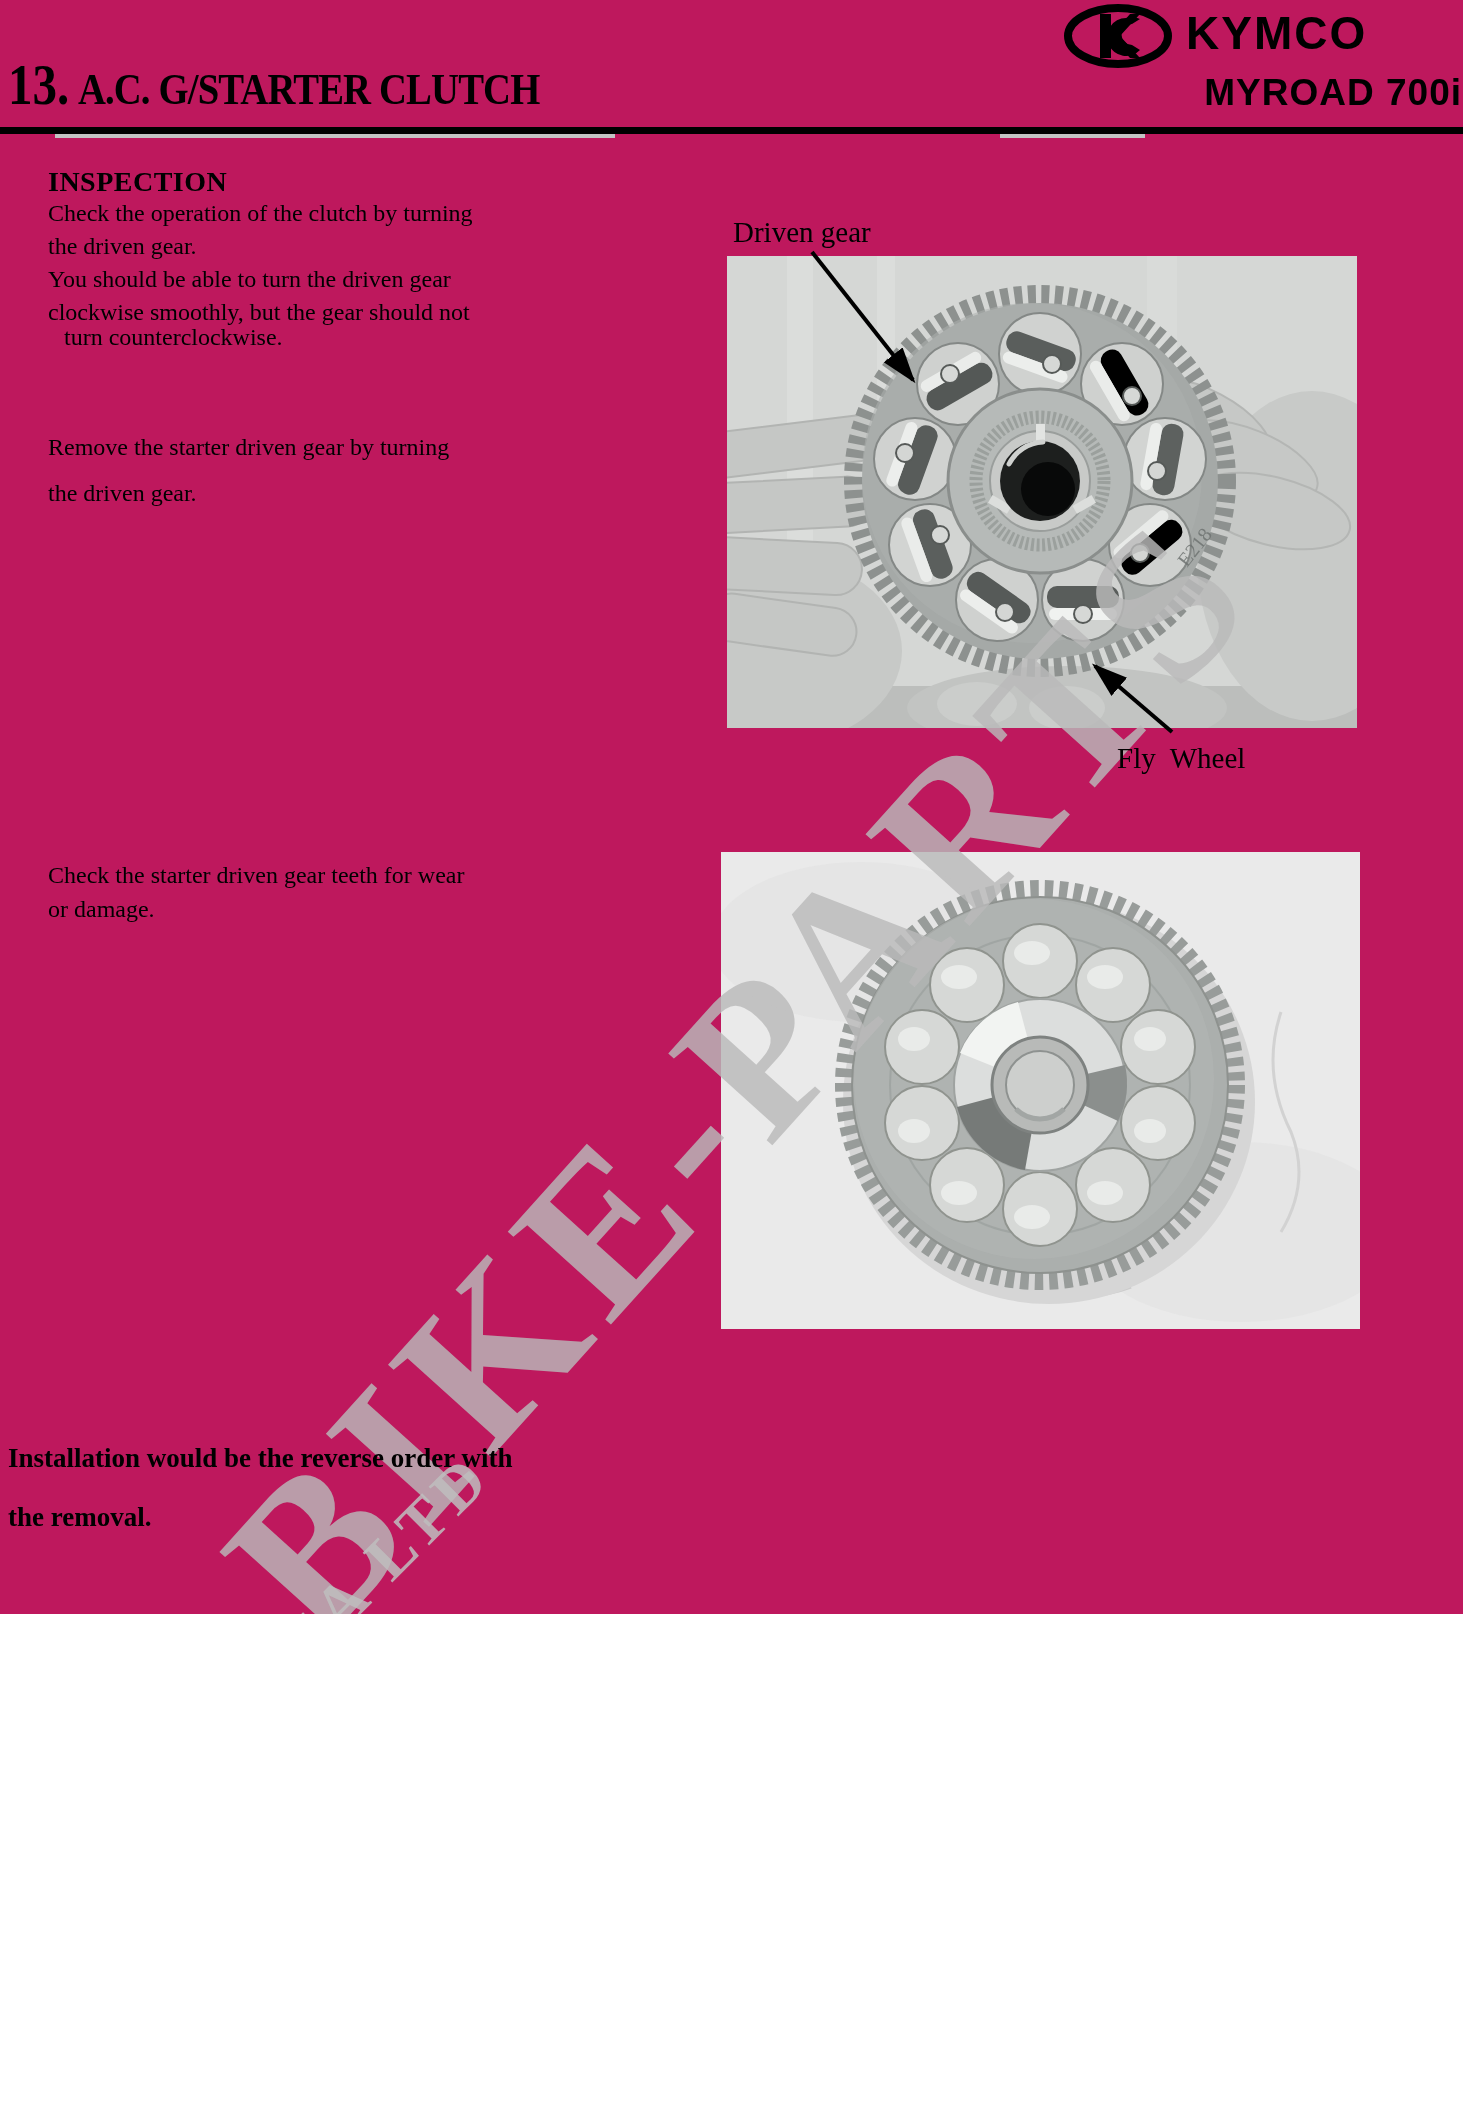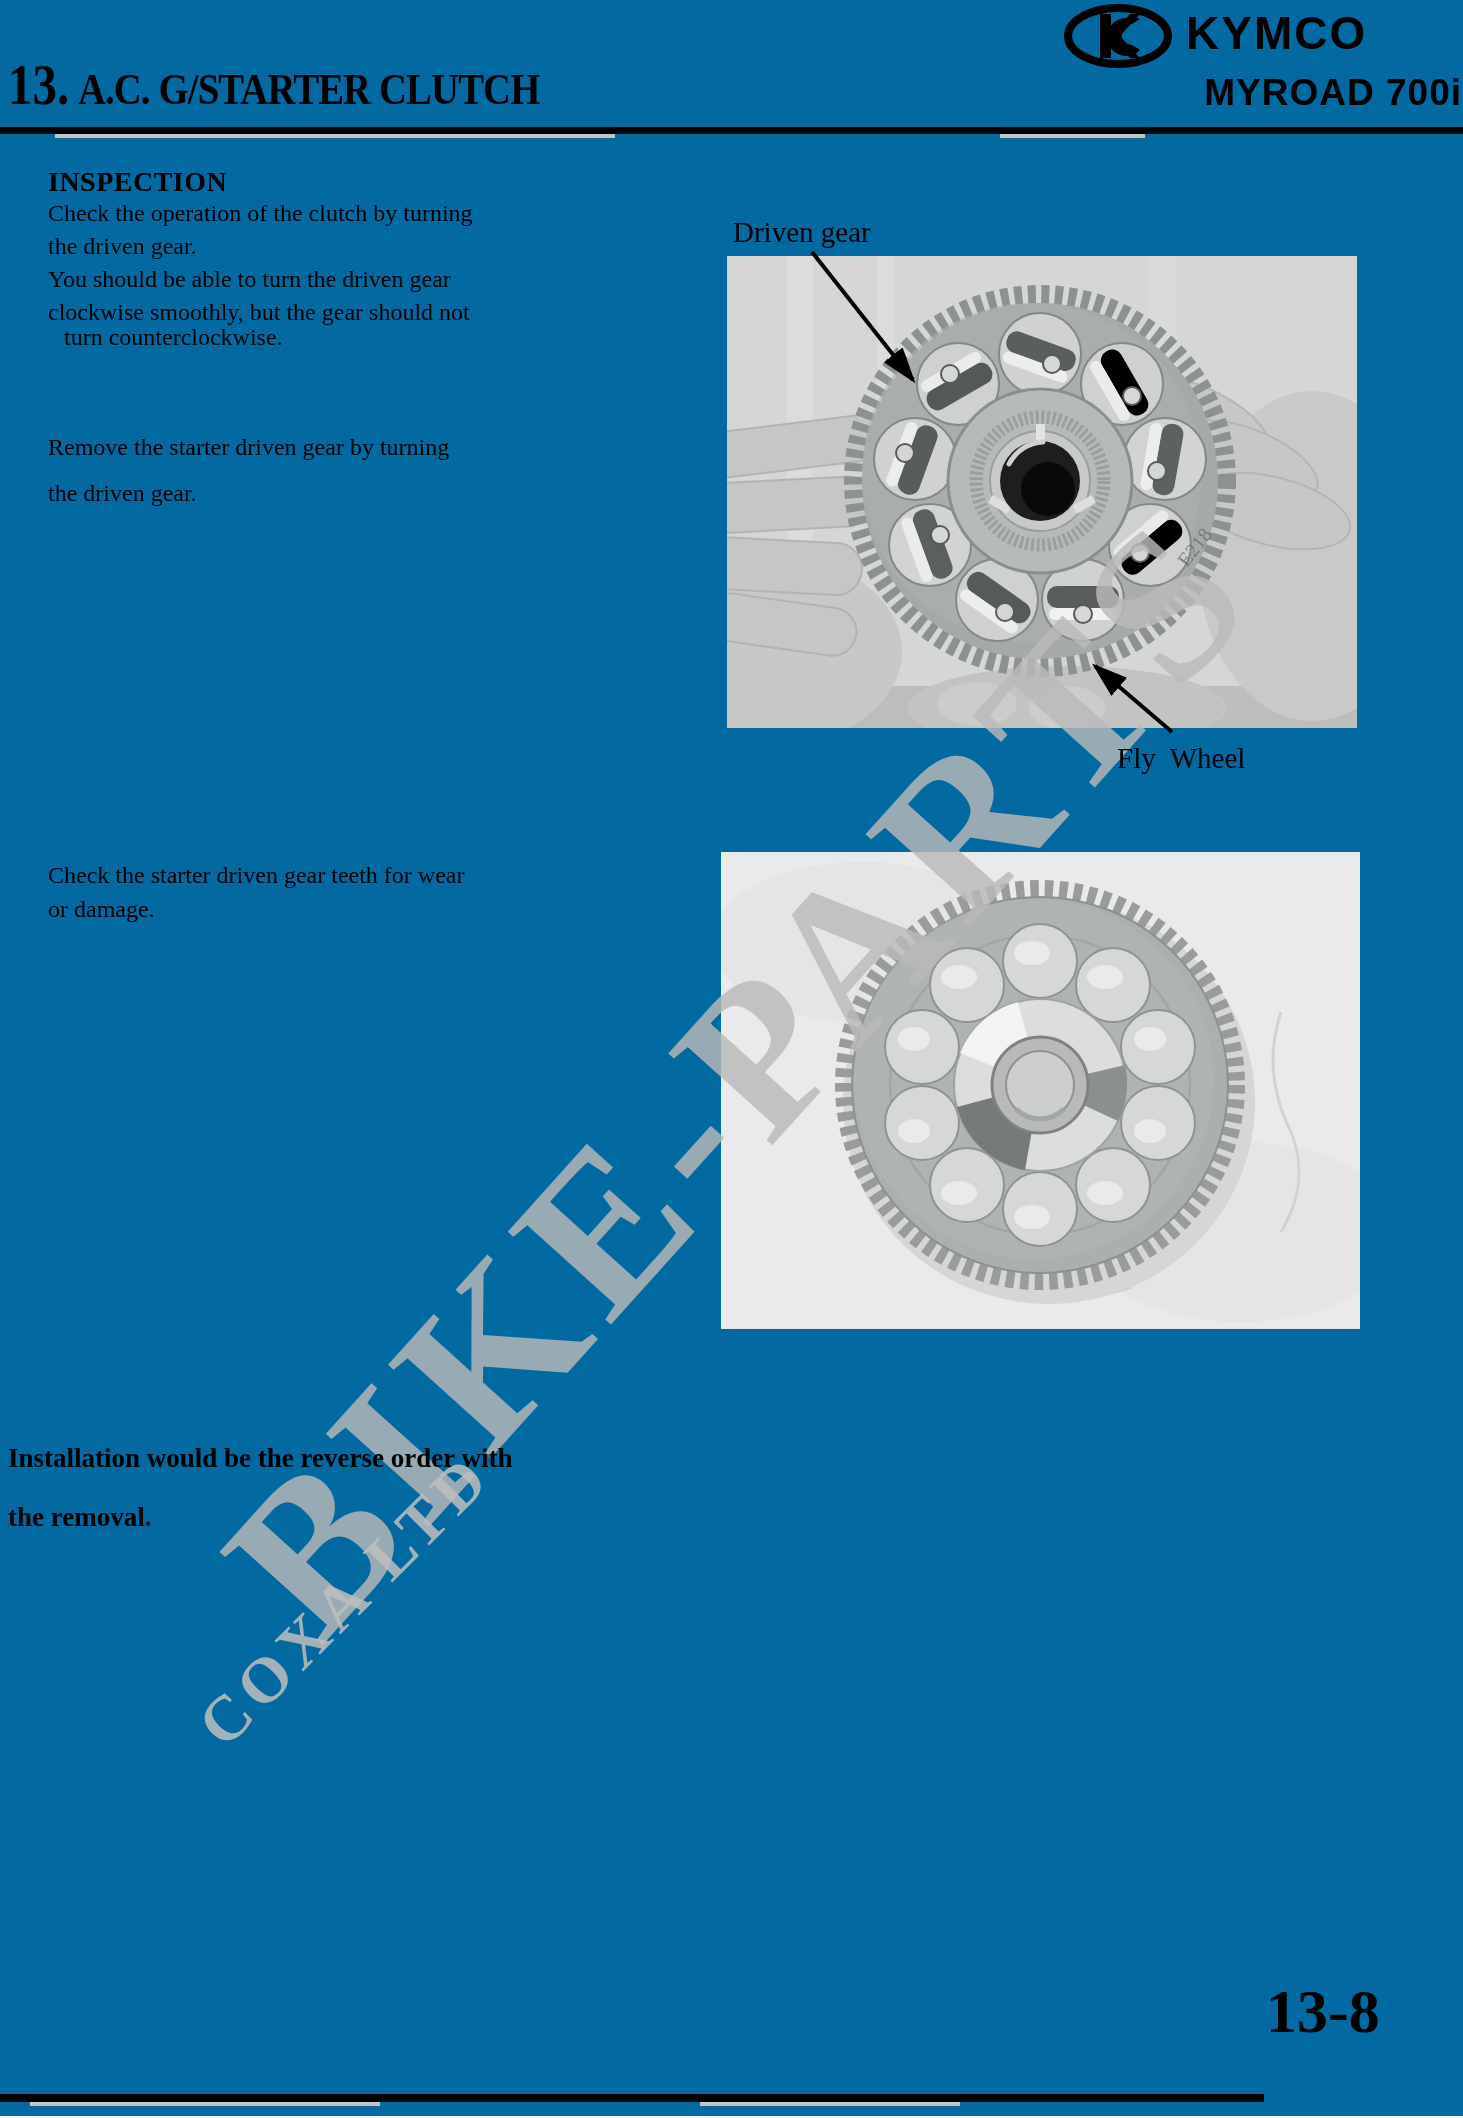--- a/index.html
+++ b/index.html
@@ -1,16 +1,16 @@
 <!DOCTYPE html>
 <html><head>
 <meta charset="utf-8">
 <style>
   html,body{margin:0;padding:0;background:#ffffff;}
-  .page{position:relative;width:1463px;height:2116px;background:#0369a1;overflow:hidden;
+  .page{position:relative;width:1463px;height:1614px;background:#be185d;overflow:hidden;
         font-family:"Liberation Serif", serif;color:#000;text-decoration:underline;}
   .abs{position:absolute;white-space:nowrap;}
   
   .title{left:8px;top:56px;transform:scaleX(.86);transform-origin:left bottom;z-index:10;}
   .title .num{font-weight:bold;font-size:57px;line-height:1;}
   .title .rest{font-weight:bold;font-size:45px;line-height:1;margin-left:10px;letter-spacing:-1px;}
   .brand{left:1186px;top:6px;font-family:"Liberation Sans",sans-serif;font-weight:bold;
          font-size:46px;letter-spacing:2px;z-index:10;}
   .model{left:1192px;top:72px;width:270px;text-align:right;font-family:"Liberation Sans",sans-serif;
          font-weight:bold;font-size:37px;letter-spacing:1px;z-index:10;}

